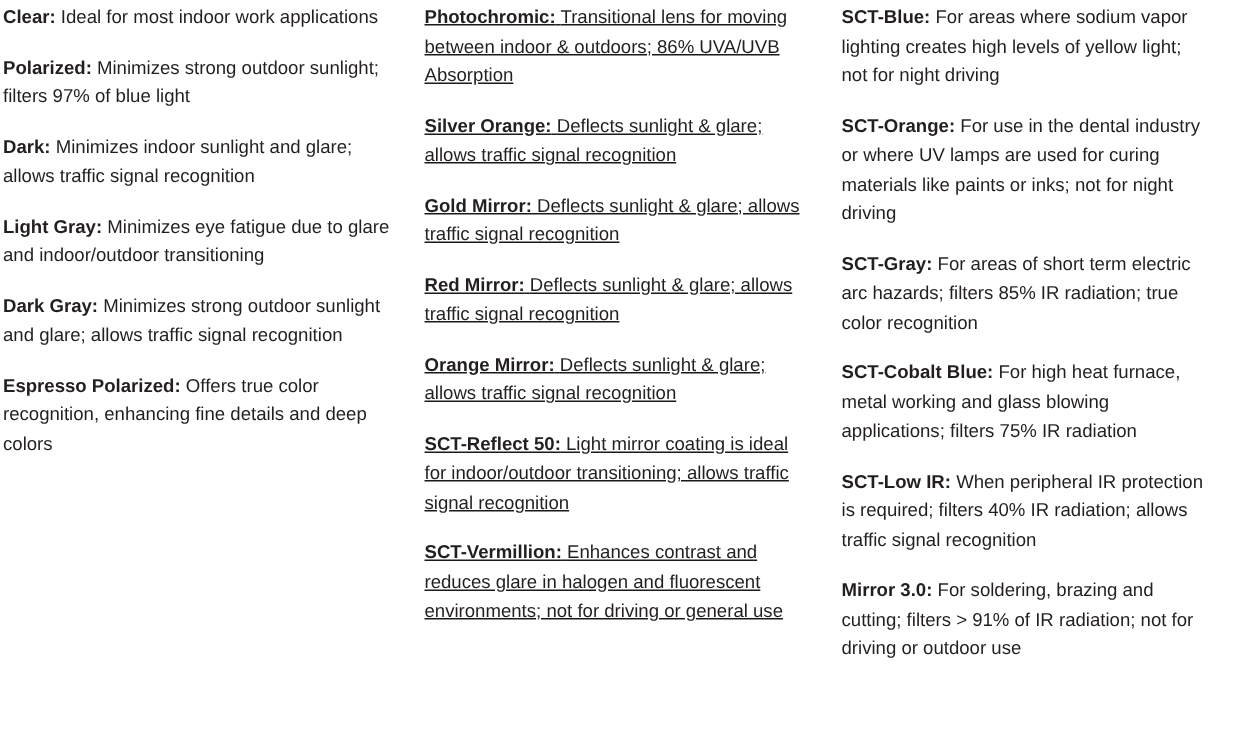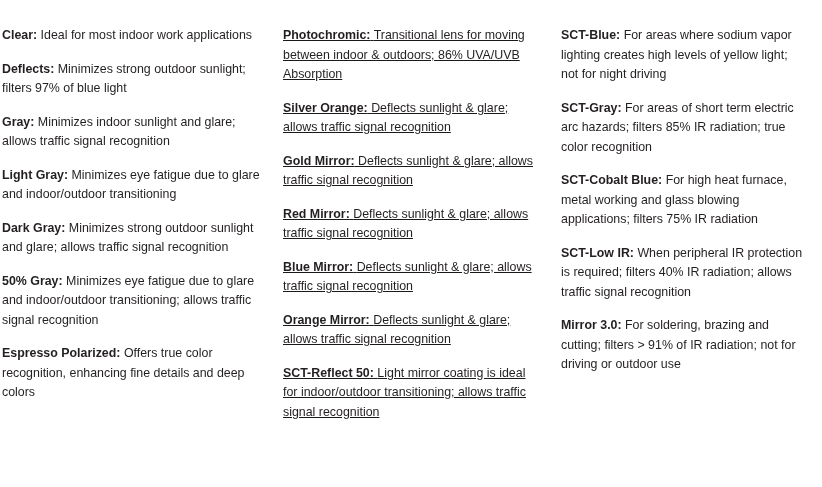--- a/index.html
+++ b/index.html
@@ -18,21 +18,20 @@
     display: flex;
     flex-direction: row;
     width: 822px;
     height: 487px;
     box-sizing: border-box;
     padding: 2px 0 0 0;
   }
   .column {
     box-sizing: border-box;
     padding: 0 14px 0 0;
-    margin-top: 24px;
   }
   .col-1 { width: 275px; padding-left: 2px; }
   .col-2 { width: 278px; padding-left: 8px; text-decoration: underline; }
   .col-3 { width: 269px; padding-left: 8px; }
   .entry {
     font-size: 12.4px;
     line-height: 19.5px;
     margin: 0 0 14px 0;
     color: #231f20;
   }
@@ -47,40 +46,40 @@
     font-weight: normal;
   }
 </style>
 </head>
 <body>
 
 <div class="lens-glossary">
 
   <div class="column col-1">
     <p class="entry"><span class="term">Clear:</span> <span class="desc">Ideal for most indoor work applications</span></p>
-    <p class="entry"><span class="term">Deflects:</span> <span class="desc">Minimizes strong outdoor sunlight; filters 97% of blue light</span></p>
-    <p class="entry"><span class="term">Gray:</span> <span class="desc">Minimizes indoor sunlight and glare; allows traffic signal recognition</span></p>
+    <p class="entry"><span class="term">Polarized:</span> <span class="desc">Minimizes strong outdoor sunlight; filters 97% of blue light</span></p>
+    <p class="entry"><span class="term">Dark:</span> <span class="desc">Minimizes indoor sunlight and glare; allows traffic signal recognition</span></p>
     <p class="entry"><span class="term">Light Gray:</span> <span class="desc">Minimizes eye fatigue due to glare and indoor/outdoor transitioning</span></p>
     <p class="entry"><span class="term">Dark Gray:</span> <span class="desc">Minimizes strong outdoor sunlight and glare; allows traffic signal recognition</span></p>
-    <p class="entry"><span class="term">50% Gray:</span> <span class="desc">Minimizes eye fatigue due to glare and indoor/outdoor transitioning; allows traffic signal recognition</span></p>
     <p class="entry"><span class="term">Espresso Polarized:</span> <span class="desc">Offers true color recognition, enhancing fine details and deep colors</span></p>
   </div>
 
   <div class="column col-2">
     <p class="entry"><span class="term">Photochromic:</span> <span class="desc">Transitional lens for moving between indoor &amp; outdoors; 86% UVA/UVB Absorption</span></p>
     <p class="entry"><span class="term">Silver Orange:</span> <span class="desc">Deflects sunlight &amp; glare; allows traffic signal recognition</span></p>
     <p class="entry"><span class="term">Gold Mirror:</span> <span class="desc">Deflects sunlight &amp; glare; allows traffic signal recognition</span></p>
     <p class="entry"><span class="term">Red Mirror:</span> <span class="desc">Deflects sunlight &amp; glare; allows traffic signal recognition</span></p>
-    <p class="entry"><span class="term">Blue Mirror:</span> <span class="desc">Deflects sunlight &amp; glare; allows traffic signal recognition</span></p>
     <p class="entry"><span class="term">Orange Mirror:</span> <span class="desc">Deflects sunlight &amp; glare; allows traffic signal recognition</span></p>
     <p class="entry"><span class="term">SCT-Reflect 50:</span> <span class="desc">Light mirror coating is ideal for indoor/outdoor transitioning; allows traffic signal recognition</span></p>
+    <p class="entry"><span class="term">SCT-Vermillion:</span> <span class="desc">Enhances contrast and reduces glare in halogen and fluorescent environments; not for driving or general use</span></p>
   </div>
 
   <div class="column col-3">
     <p class="entry"><span class="term">SCT-Blue:</span> <span class="desc">For areas where sodium vapor lighting creates high levels of yellow light; not for night driving</span></p>
+    <p class="entry"><span class="term">SCT-Orange:</span> <span class="desc">For use in the dental industry or where UV lamps are used for curing materials like paints or inks; not for night driving</span></p>
     <p class="entry"><span class="term">SCT-Gray:</span> <span class="desc">For areas of short term electric arc hazards; filters 85% IR radiation; true color recognition</span></p>
     <p class="entry"><span class="term">SCT-Cobalt Blue:</span> <span class="desc">For high heat furnace, metal working and glass blowing applications; filters 75% IR radiation</span></p>
     <p class="entry"><span class="term">SCT-Low IR:</span> <span class="desc">When peripheral IR protection is required; filters 40% IR radiation; allows traffic signal recognition</span></p>
     <p class="entry"><span class="term">Mirror 3.0:</span> <span class="desc">For soldering, brazing and cutting; filters &gt; 91% of IR radiation; not for driving or outdoor use</span></p>
 
   </div>
 
 </div>
 
 </body></html>

